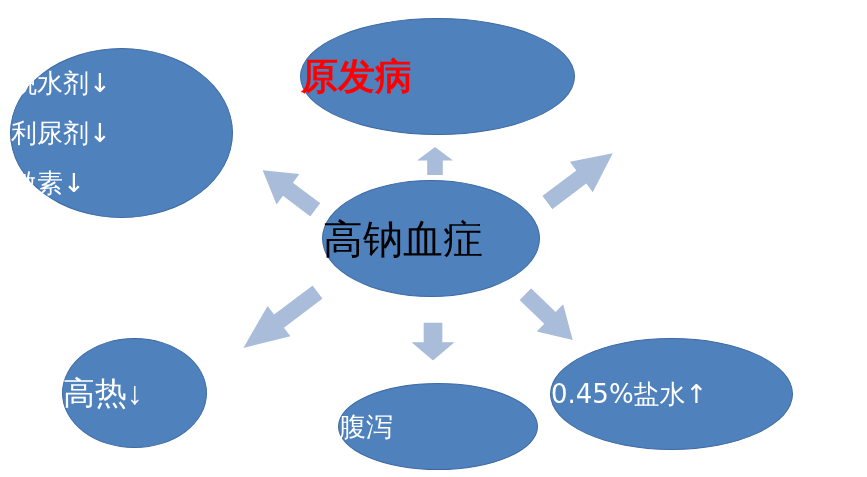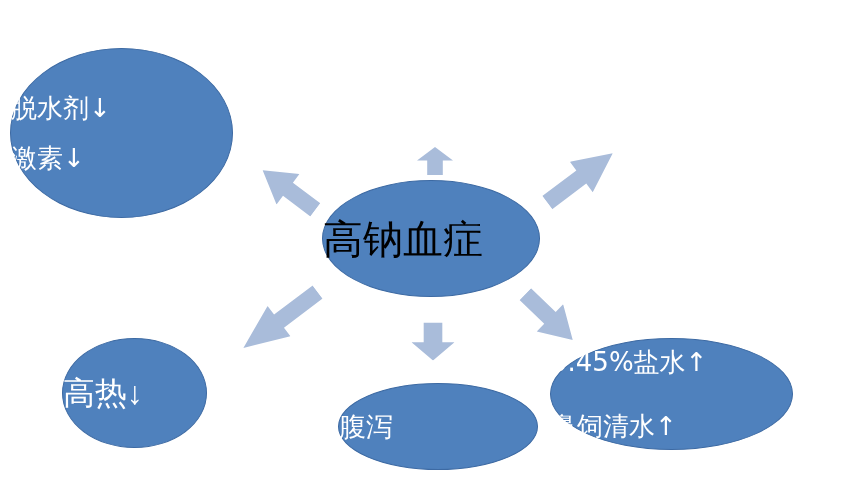--- a/index.html
+++ b/index.html
@@ -67,35 +67,38 @@
   </svg>
   <svg id="arrow-down" class="arrow" viewBox="0 0 100 60" preserveAspectRatio="none" aria-hidden="true">
     <polygon points="0,17 52,17 52,0 100,30 52,60 52,43 0,43"></polygon>
   </svg>
   <svg id="arrow-down-right" class="arrow" viewBox="0 0 100 60" preserveAspectRatio="none" aria-hidden="true">
     <polygon points="0,17 52,17 52,0 100,30 52,60 52,43 0,43"></polygon>
   </svg>
 
   <div id="node-top-left" class="node">
     <span class="line">脱水剂↓</span>
+    <span class="line">利尿剂↓</span>
     <span class="line">激素↓</span>
   </div>
 
+  <div id="node-top-center" class="node">
+    <span class="line">原发病</span>
+  </div>
 
 
   <div id="node-center" class="node">
     <span class="line">高钠血症</span>
   </div>
 
   <div id="node-bottom-left" class="node">
     <span class="line">高热↓</span>
   </div>
 
   <div id="node-bottom-center" class="node">
     <span class="line">腹泻</span>
   </div>
 
   <div id="node-bottom-right" class="node">
     <span class="line">0.45%盐水↑</span>
-    <span class="line">鼻饲清水↑</span>
   </div>
 
 </div>
 
 </body></html>

